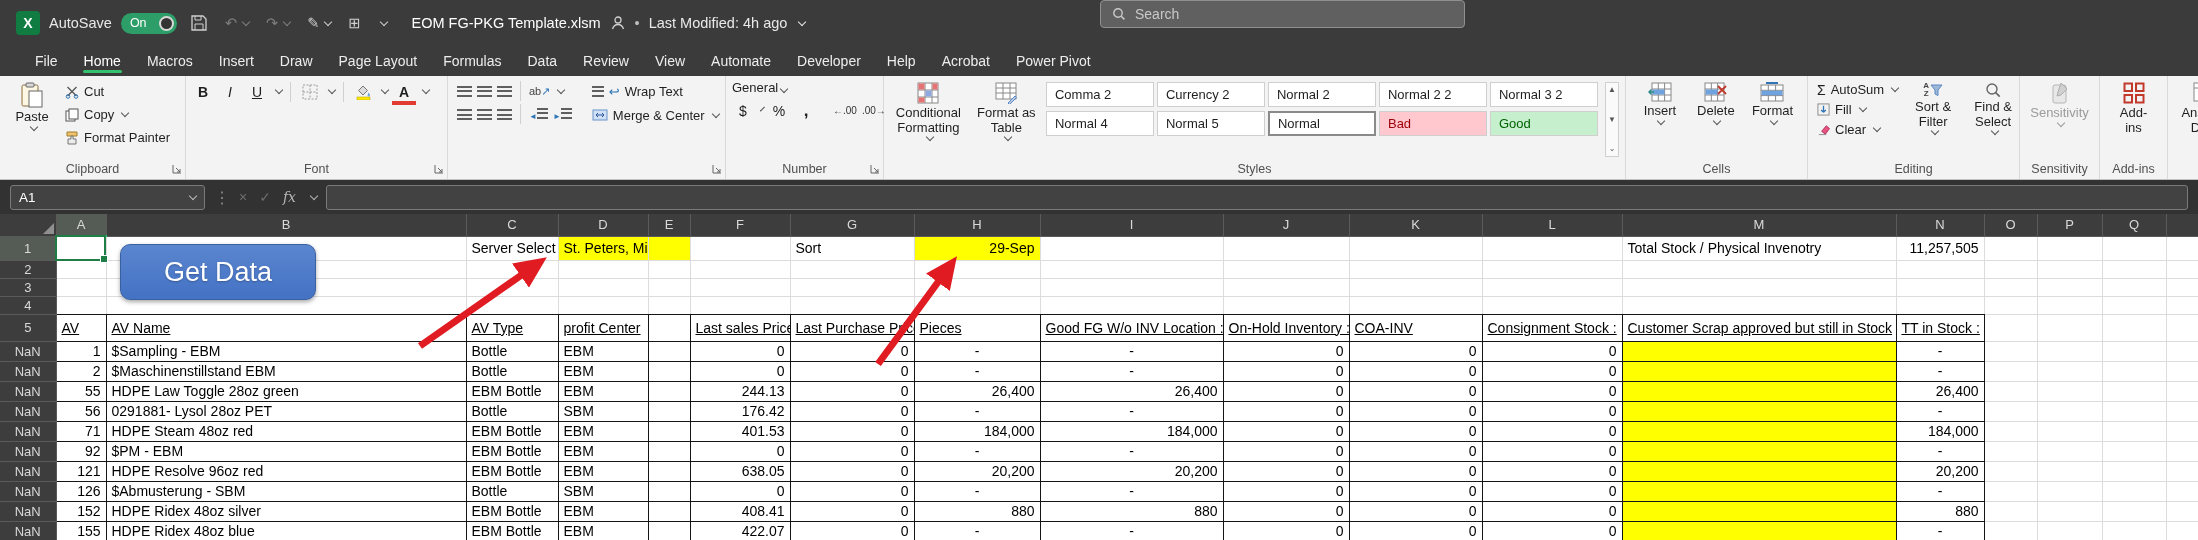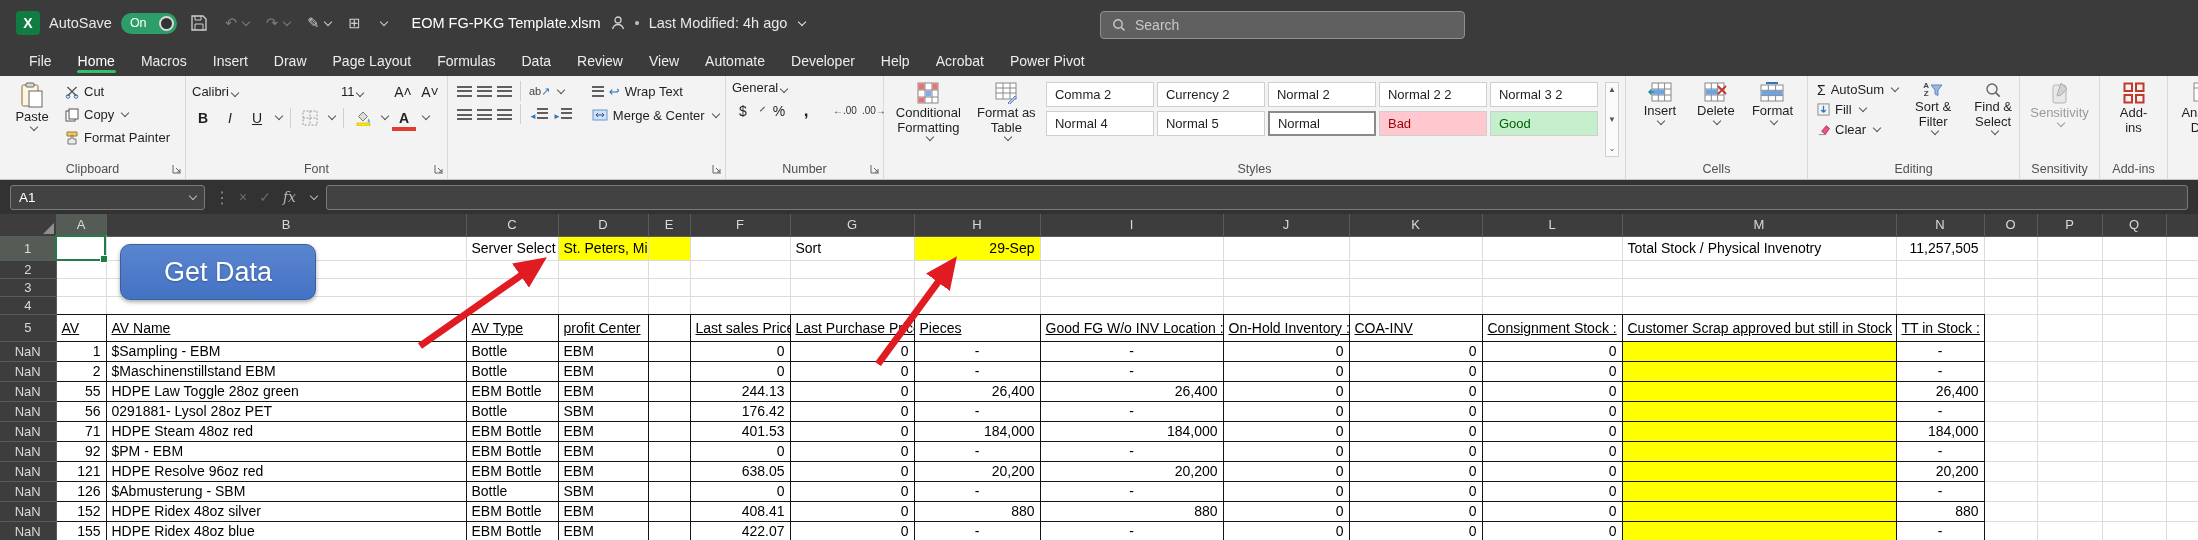--- a/index.html
+++ b/index.html
@@ -8,23 +8,23 @@
 
 .titlebar{height:46px;background:#3b3b3b;display:flex;align-items:center;padding:0 16px;gap:9px;color:#e9e9e9;font-size:14.5px;position:relative}
 .xllogo{width:24px;height:24px;background:#107c41;border-radius:4px;color:#fff;display:flex;align-items:center;justify-content:center;font-weight:bold;font-size:14px;flex:none}
 .toggle{width:56px;height:21px;background:#2e9e68;border-radius:11px;display:flex;align-items:center;justify-content:space-between;padding:0 3px 0 9px;color:#fff;font-size:12.5px;flex:none}
 .knob{width:15px;height:15px;border-radius:50%;background:#333;border:2px solid #d9d9d9}
 .qbtn{display:flex;align-items:center;padding:0 4px;gap:3px;color:#cfcfcf}
 .dis{opacity:.45}
 .chv{display:inline-block;width:6px;height:6px;border-right:1.5px solid currentColor;border-bottom:1.5px solid currentColor;transform:rotate(45deg);margin:-3px 0 0 3px}
 .fname{margin-left:12px;color:#fff;white-space:nowrap}
 .dot{color:#bdbdbd}
-.search{position:absolute;left:1100px;top:11px;width:365px;height:28px;background:#606060;border:1px solid #8f8f8f;border-radius:4px;display:flex;align-items:center;gap:9px;padding:4px 11px;color:#c9c9c9;font-size:14px}
-
-.tabsrow{height:30px;background:#3b3b3b;display:flex;align-items:flex-end;padding-left:16px;color:#ededed;font-size:14px}
+.search{position:absolute;left:1100px;top:0;width:365px;height:28px;background:#606060;border:1px solid #8f8f8f;border-radius:4px;display:flex;align-items:center;gap:9px;padding:4px 11px;color:#c9c9c9;font-size:14px}
+
+.tabsrow{height:30px;background:#3b3b3b;display:flex;align-items:flex-end;padding-left:22px;color:#ededed;font-size:14px}
 .rtab{padding:4px 13px 7px;position:relative;white-space:nowrap}
 .rtab.on{color:#fff}
 .rtab.on::after{content:"";position:absolute;left:12px;right:12px;bottom:3px;height:3px;background:#35c06e;border-radius:2px}
 
 .ribbon{height:104px;background:#f3f3f3;border-bottom:1px solid #c2c2c2;display:flex;color:#1f1f1f;font-size:13px;overflow:hidden}
 .rgroup{position:relative;display:flex;flex-direction:column;border-right:1px solid #d9d9d9;padding:4px 6px 0;flex:none}
 .rgbody{flex:1;display:flex;align-items:flex-start;gap:4px}
 .rglabel{height:20px;display:flex;align-items:center;justify-content:center;color:#505050;font-size:12.5px}
 .launch{position:absolute;right:3px;bottom:5px}
 .bigbtn{display:flex;flex-direction:column;align-items:center;padding:2px 6px;gap:2px;text-align:center;line-height:1.12;min-width:52px}
@@ -188,26 +188,20 @@
       <span class="launch">
           <svg class="ic" width="10" height="10" viewBox="0 0 10 10">
             <path d="M1 1v8h8" fill="none" stroke="#666"></path>
             <path d="M4 4l4 4M8 5v3h-3" fill="none" stroke="#666"></path>
           </svg>
         </span>
     </div>
 
     <div class="rgroup" style="width:262px">
       <div class="col" style="gap:3px">
-        <div class="srow" style="padding:0">
-          <div class="selectbox2 selectbox" style="width:150px"><span>Calibri</span><span class="chv" style="color:#555"></span></div>
-          <div class="selectbox2 selectbox" style="width:48px"><span>11</span><span class="chv" style="color:#555"></span></div>
-          <span class="fbtn">A˄</span>
-          <span class="fbtn">A˅</span>
-        </div>
         <div class="srow" style="padding:0">
           <span class="fbtn bold">B</span>
           <span class="fbtn ital">I</span>
           <span class="fbtn unders">U</span>
             <span class="chv" style="color:#555"></span>
           <span class="vsep"></span>
           <span class="fbtn">
               <svg class="ic" width="16" height="16" viewBox="0 0 16 16">
                 <rect x="1" y="1" width="14" height="14" fill="none" stroke="#9a9a9a" stroke-dasharray="2 1.5"></rect>
                 <path d="M8 1v14M1 8h14" stroke="#9a9a9a" stroke-dasharray="2 1.5"></path>

